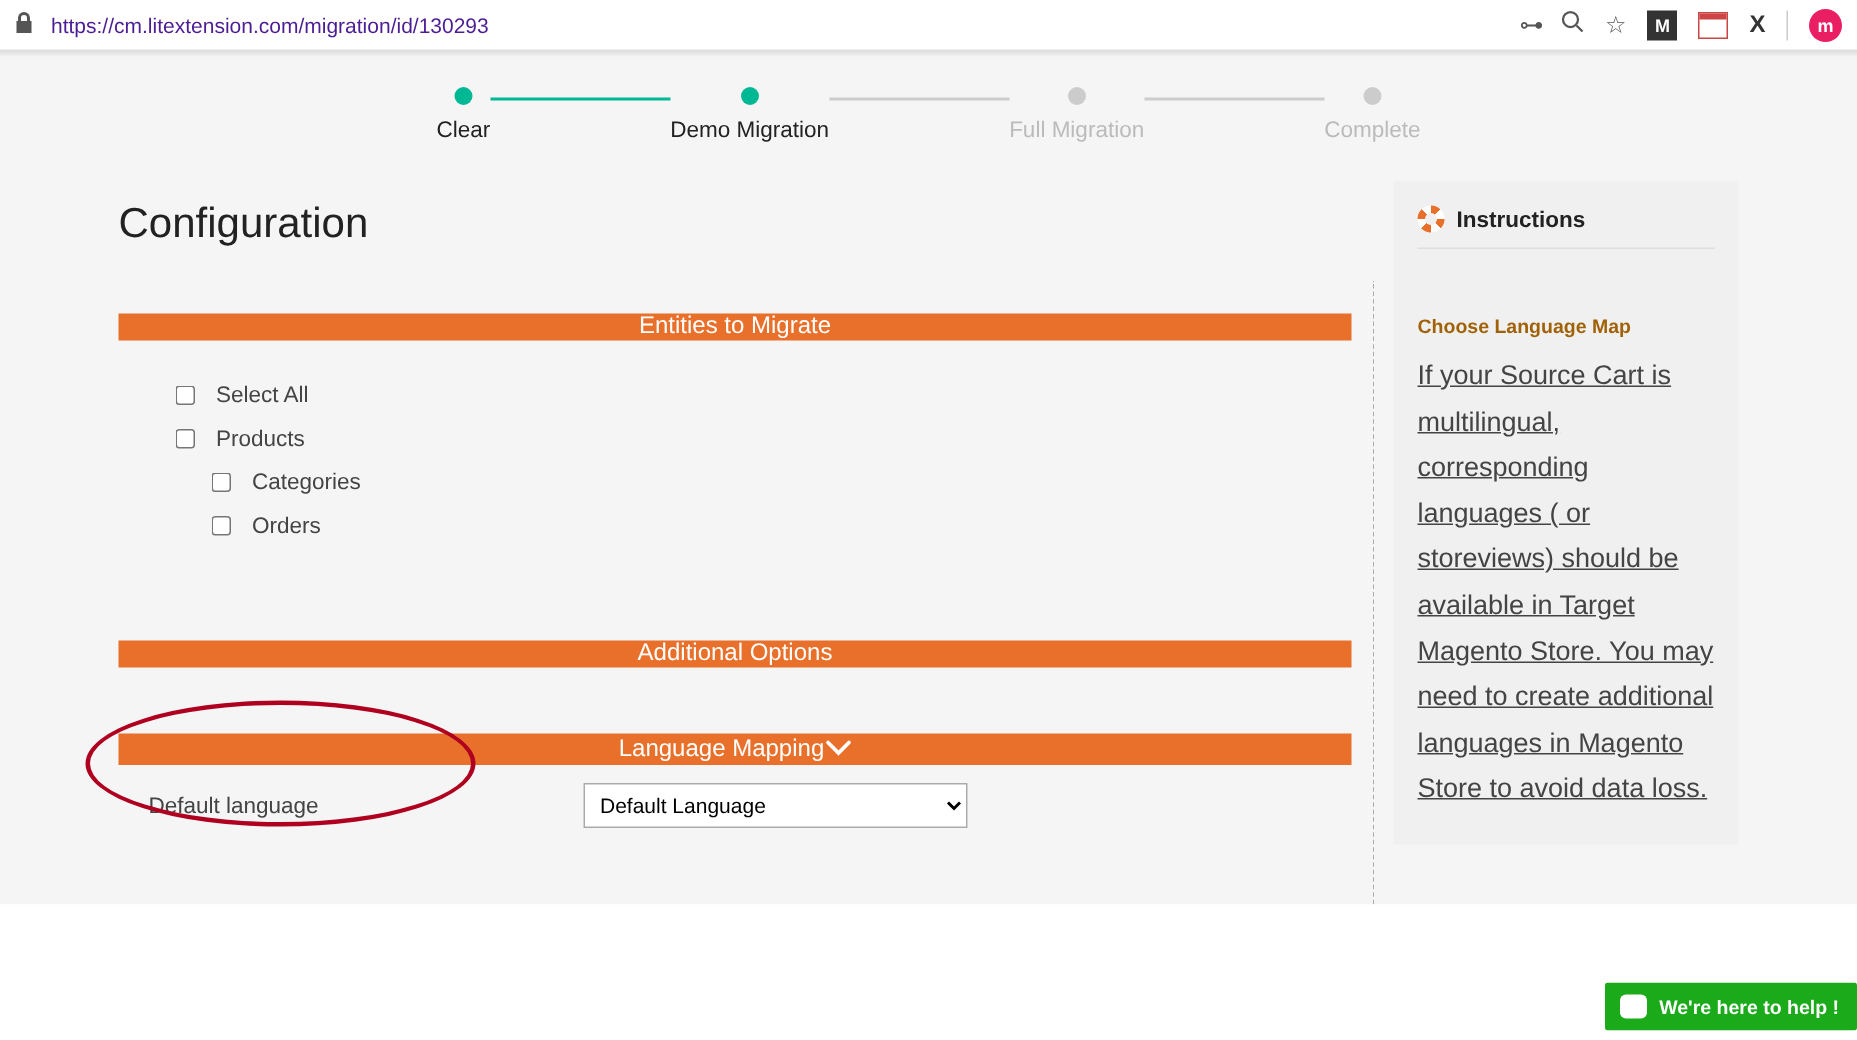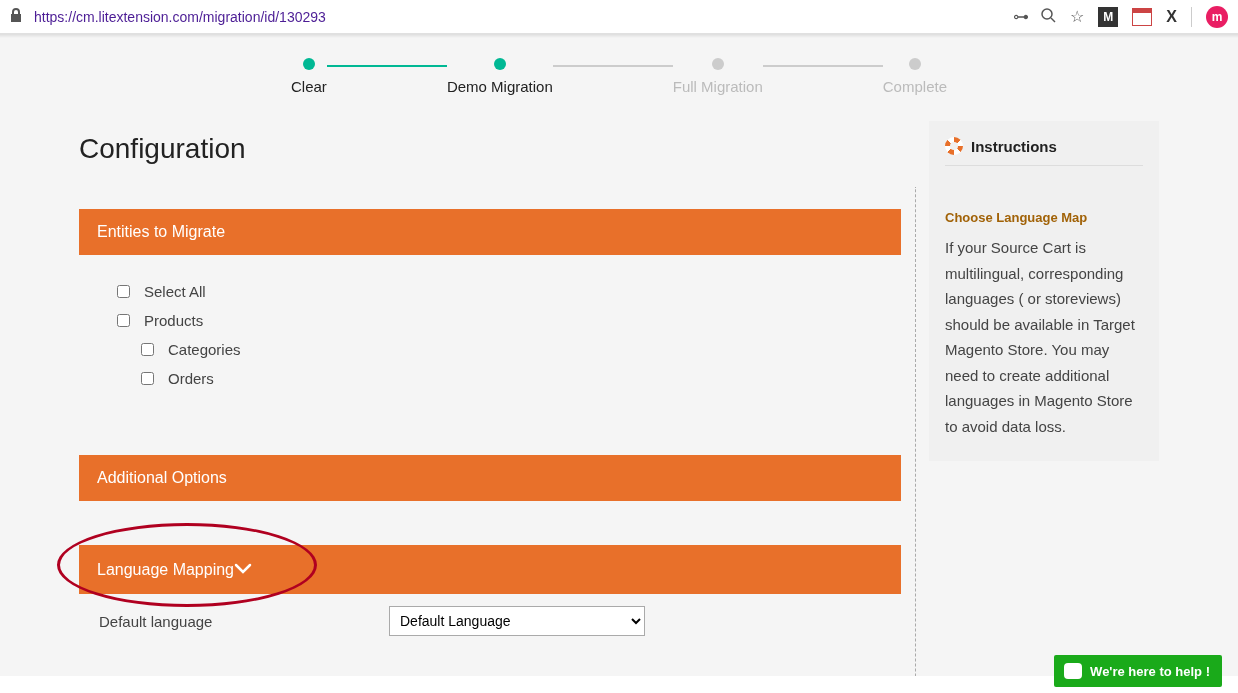--- a/index.html
+++ b/index.html
@@ -40,21 +40,21 @@
   .step-line { height:2px; width:120px; background:#ccc; margin-bottom:22px; }
   .step-line.done { background:#00b894; }
   
   
   .content-wrap { display:flex; max-width:1140px; margin:0 auto; gap:28px; padding: 0 30px 40px; align-items:flex-start; }
   .main-col { flex:1; min-width:0; }
   .side-col { width:230px; flex-shrink:0; position:relative; margin-top:10px; }
   
   h1.page-title { font-size:28px; font-weight:400; color:#222; margin: 22px 0 22px; }
   
-  .panel-head { background:#e8702a; color:#fff; padding:14px 18px; font-size:16px; display:flex; align-items:center; justify-content:flex-start;margin-top:44px; }
+  .panel-head { background:#e8702a; color:#fff; padding:0 18px; font-size:16px; display:flex; align-items:center; justify-content:center;margin-top:44px; }
   .panel-body { padding: 22px 18px 18px 38px; }
   
   .check-row { display:flex; align-items:center; gap:14px; padding:6px 0; font-size:15px; color:#444; }
   .check-row.indent { padding-left:24px; }
   .check-row input[type=checkbox] { width:13px; height:13px; }
   
   .collapse-icon { font-size:18px; }
   
   .lang-row { display:flex; align-items:center; padding: 12px 0 0 20px; }
   .lang-label { width:290px; font-size:15px; color:#444; }
@@ -75,38 +75,38 @@
   .instr-card { background:#f0f0f0; padding:16px 16px 22px; position:relative; }
   .instr-head { display:flex; align-items:center; gap:8px; font-weight:bold; font-size:15px; color:#222; padding-bottom:10px; border-bottom:1px solid #ddd; margin-bottom:12px; }
   .lifebuoy {
     width:18px; height:18px; border-radius:50%;
     background:
       conic-gradient(#e8702a 0 45deg, #fff 45deg 90deg, #e8702a 90deg 135deg, #fff 135deg 180deg, #e8702a 180deg 225deg, #fff 225deg 270deg, #e8702a 270deg 315deg, #fff 315deg 360deg);
     position:relative;
   }
   .lifebuoy::after { content:""; position:absolute; inset:5px; background:#f0f0f0; border-radius:50%; }
   .instr-sub { font-size:13px; font-weight:bold; color:#a16207; margin-bottom:10px;margin-top:44px; }
-  .instr-text { font-size:15px; color:#444; line-height:1.7; }
+  .instr-text { font-size:18px; color:#444; line-height:1.7;text-decoration:underline; }
   
   .dashed-connector {
     position:absolute;
     border:1px dashed #aaa;
     border-right:none;
     border-top:none;
     border-bottom-left-radius: 6px;
     left:-14px;
     top:66px;
     width:14px;
     bottom:-380px;
   }
   
   
   .help-widget {
     position:fixed;
-    right:16px;
+    right:0;
     bottom:6px;
     background:#1aaa1a;
     color:#fff;
     padding:8px 12px 8px 10px;
     font-size:13px;
     font-weight:bold;
     display:flex;
     align-items:center;
     gap:8px;
     border-radius:2px;

